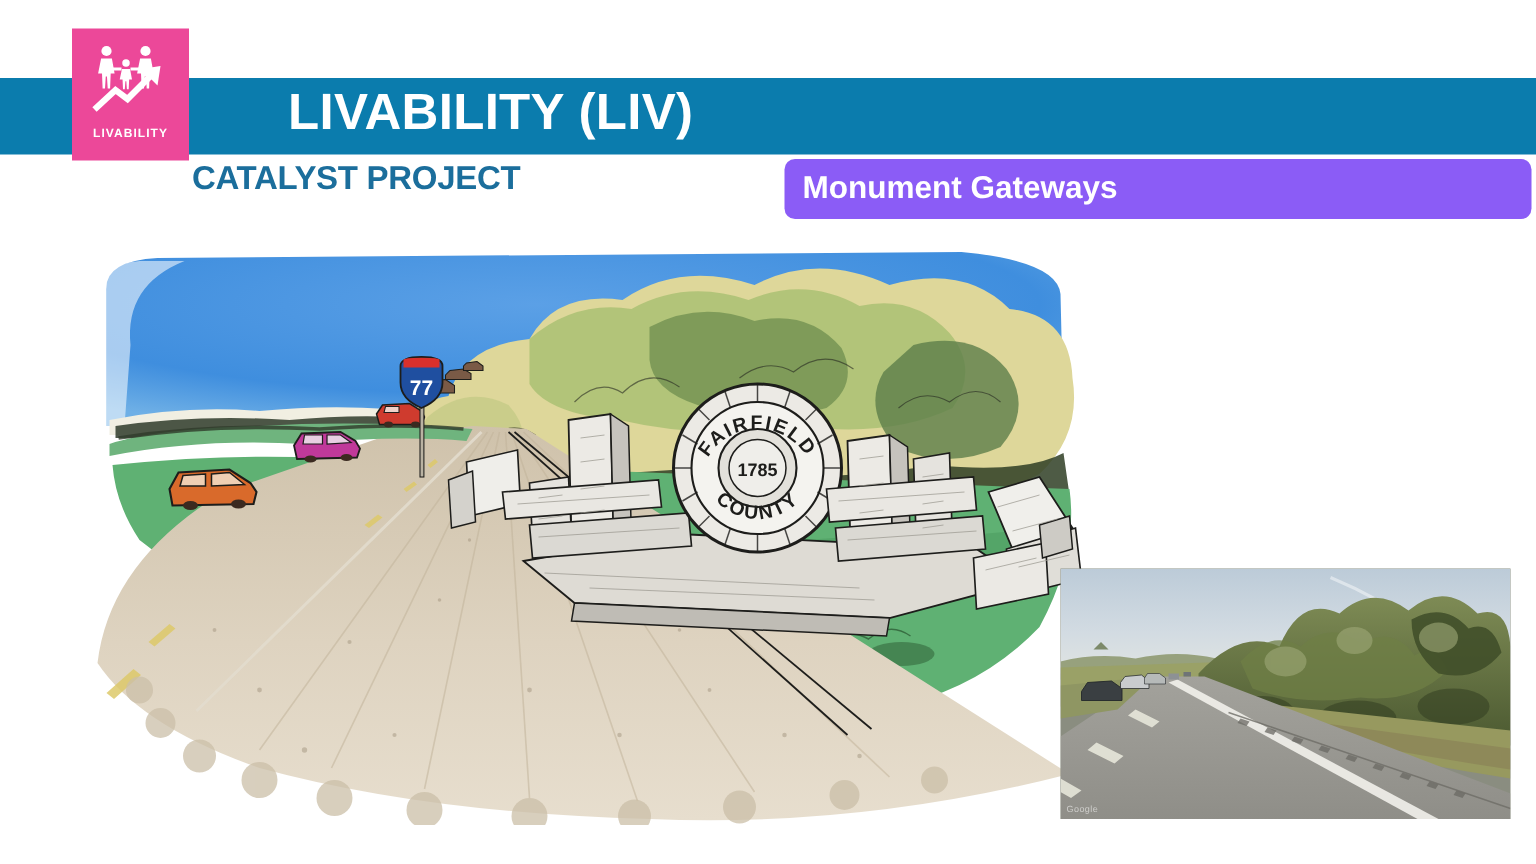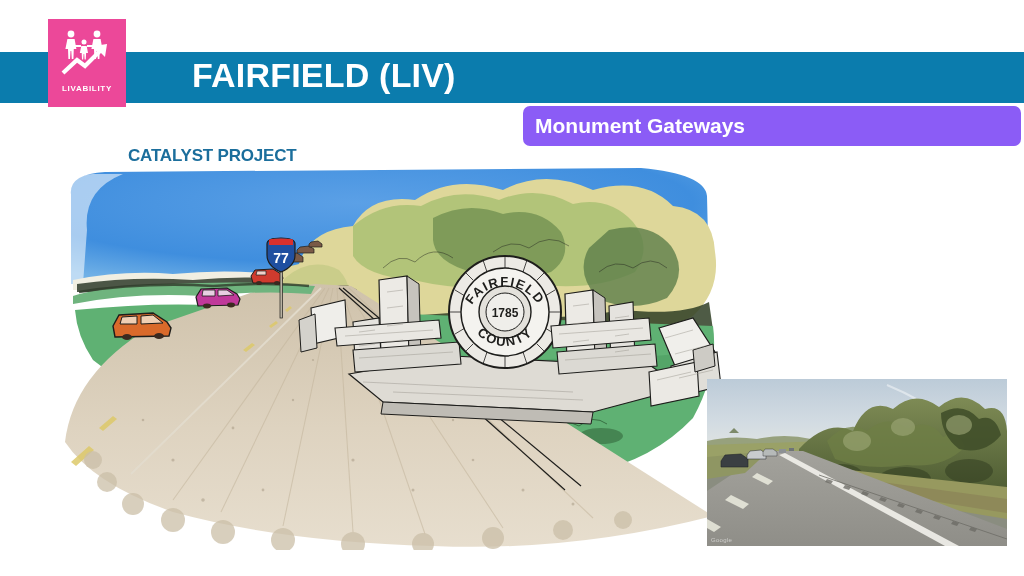--- a/index.html
+++ b/index.html
@@ -64,27 +64,26 @@
     letter-spacing: 0.2px;
     white-space: nowrap;
     z-index: 6;
     font-family: "Liberation Sans", sans-serif;
   }
   #sub-title {
     position: absolute;
     left: 128px;
     top: 106px;
     color: #1b6e9c;
-    font-size: 17px;
+    font-size: 22px;
     font-weight: bold;
     letter-spacing: -0.2px;
     white-space: nowrap;
     z-index: 6;
     font-family: "Liberation Sans", sans-serif;
-    margin-top: 40px;
   }
 
   
   #section-banner {
     position: absolute;
     left: 523px;
     top: 106px;
     width: 498px;
     height: 40px;
     background: #8b5cf6;
@@ -153,21 +152,21 @@
 
     <rect x="17" y="18" width="7" height="2" fill="#ffffff"></rect>
     <rect x="30" y="18" width="7" height="2" fill="#ffffff"></rect>
 
     <path d="M6 46 L20 33 L28 39 L45 22" stroke="#ffffff" stroke-width="4.2" fill="none" stroke-linejoin="miter"></path>
     <path d="M37 19 L50 17 L48 30 z" fill="#ffffff"></path>
   </svg>
   <div id="logo-caption">LIVABILITY</div>
 </div>
 
-<div id="main-title">FAIRFIELD (LIV)</div>
+<div id="main-title">LIVABILITY (LIV)</div>
 <div id="sub-title">CATALYST PROJECT</div>
 
 <div id="section-banner">
   <div id="section-banner-label">Monument Gateways</div>
 </div>
 
 <div id="rendering">
   <svg viewBox="0 0 680 390" preserveAspectRatio="none">
     <defs>
       <clipPath id="skyclip">

